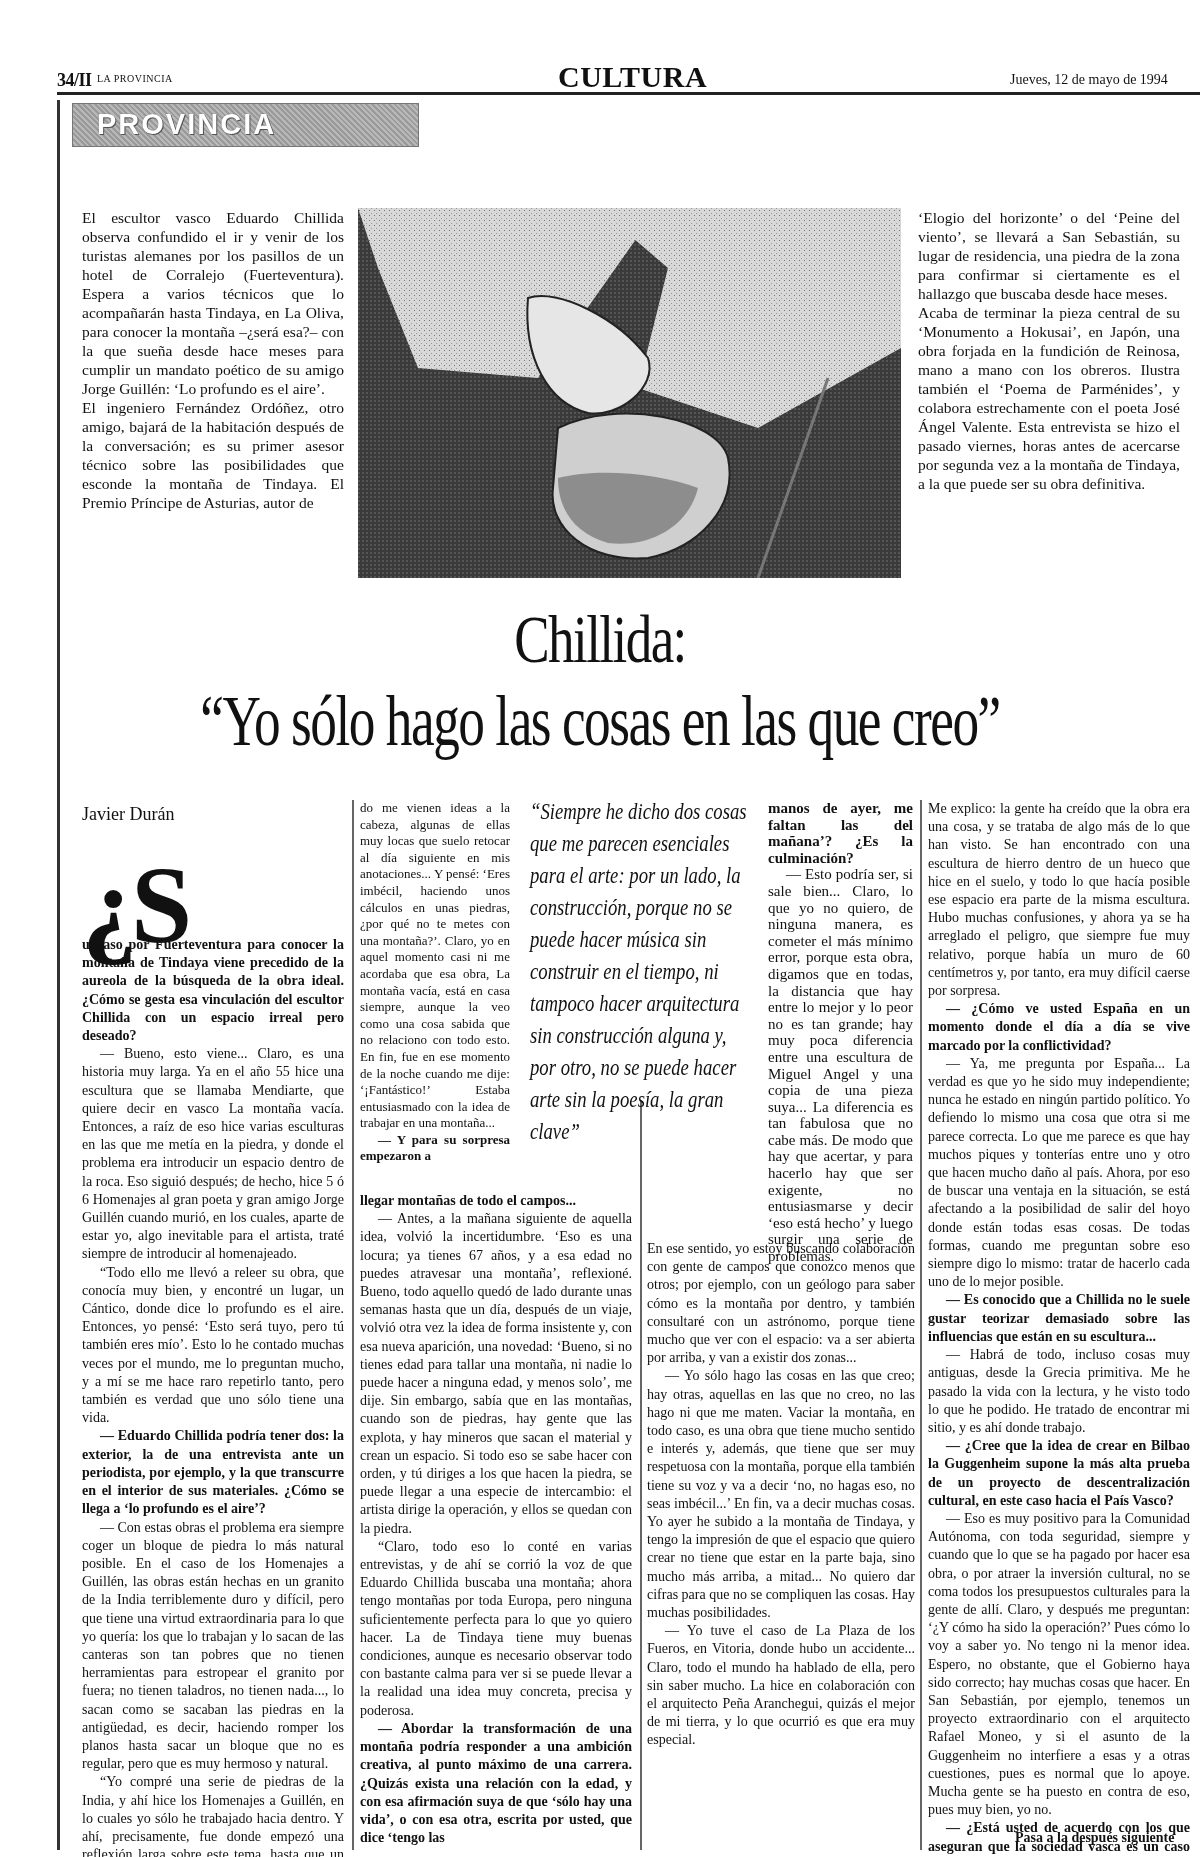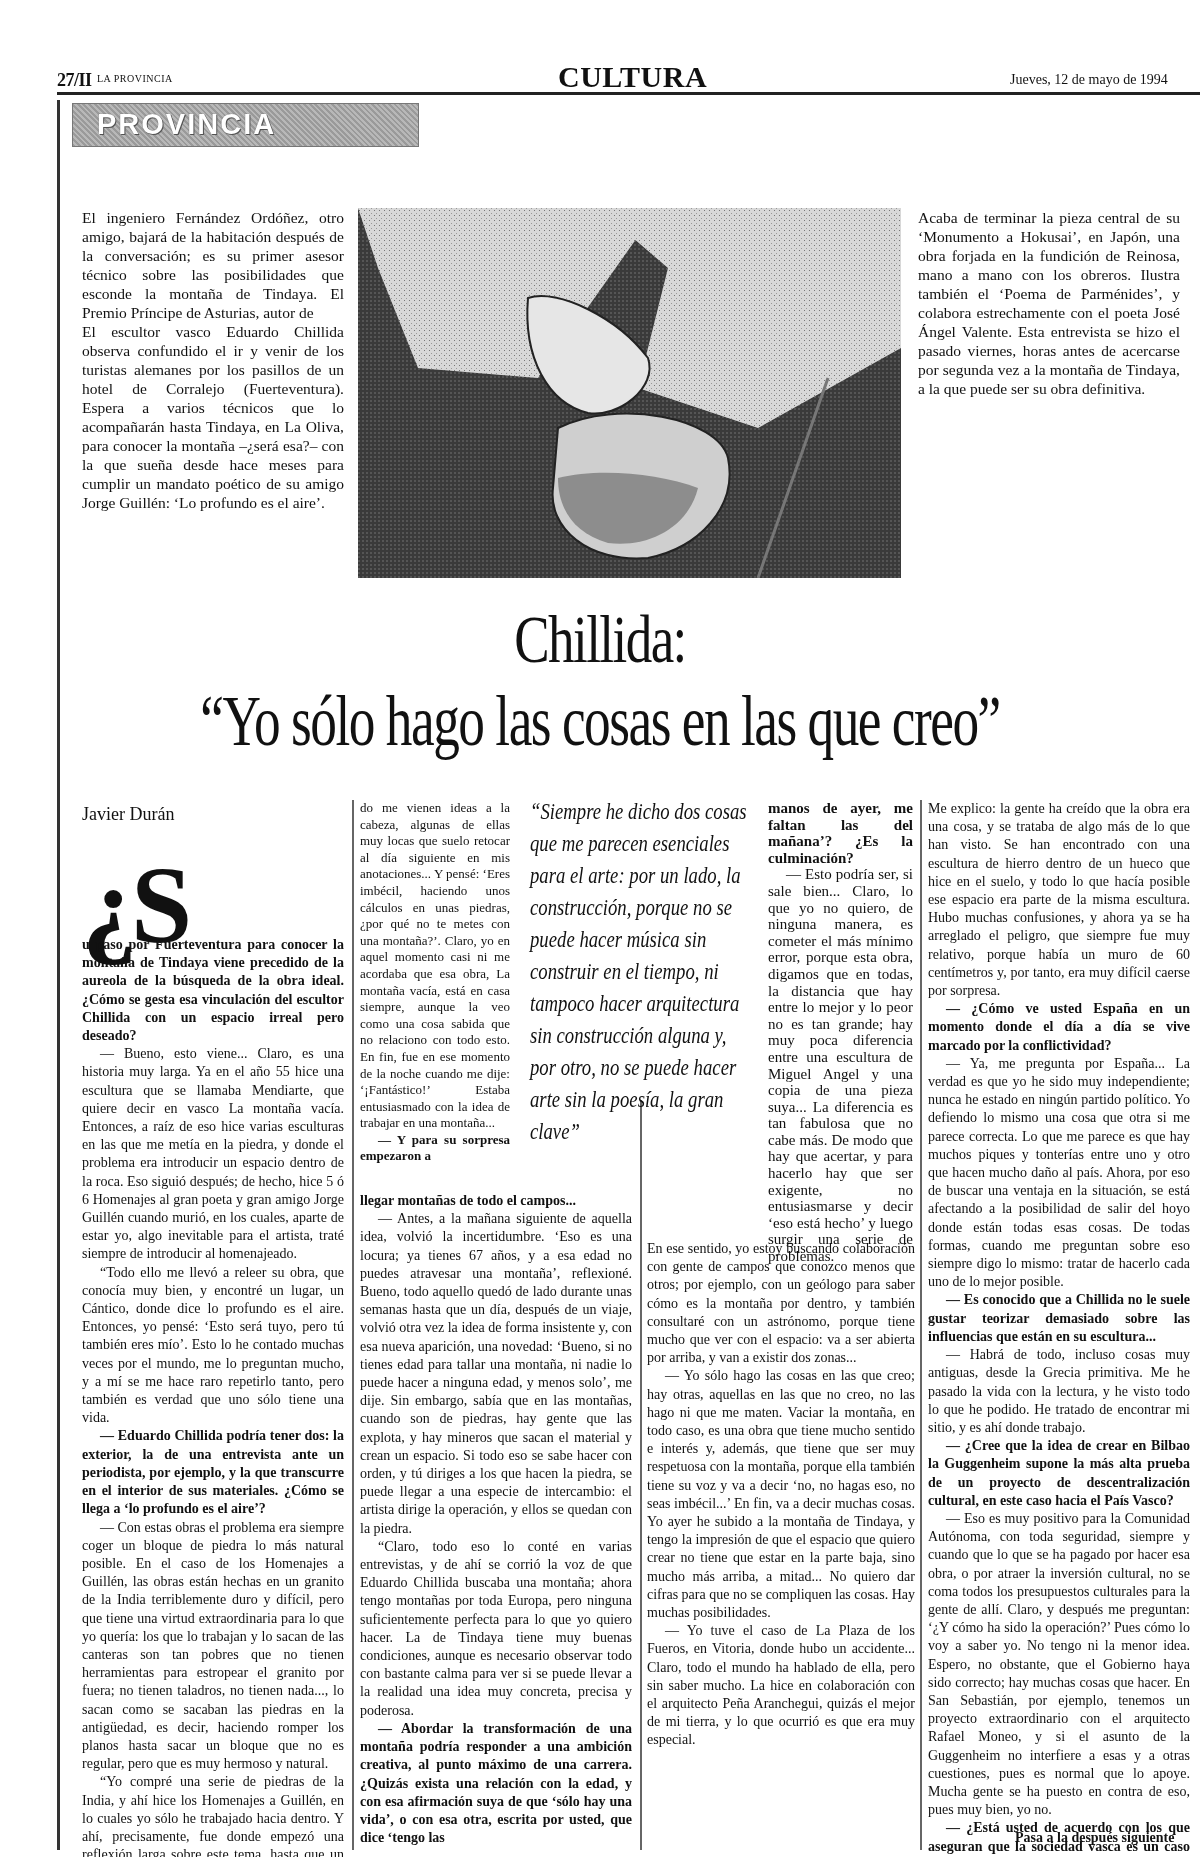--- a/index.html
+++ b/index.html
@@ -36,33 +36,33 @@
   .byline { left:82px; top:804px; font-size:18px; }
   .dropcap { left:82px; top:855px; font-size:110px; line-height:100px; font-weight:bold; letter-spacing:-6px; }
   .pull { left:530px; top:795px; width:225px; font-size:24px; line-height:32px; font-style:italic;
           transform:scaleX(0.78); transform-origin:left top; width:290px; }
   .colrule { width:2px; background:#666; }
   .cont { left:1015px; top:1830px; font-size:14px; font-weight:bold; }
 </style>
 </head>
 <body>
 
-<div class="abs pagenum">27/II</div>
+<div class="abs pagenum">34/II</div>
 <div class="abs paper">LA PROVINCIA</div>
 <div class="abs section">CULTURA</div>
 <div class="abs date">Jueves, 12 de mayo de 1994</div>
 <div class="abs rule"></div>
 <div class="abs vrule" style="height:1750px;"></div>
 <div class="abs kicker">
     <span>PROVINCIA</span>
   </div>
 
 <div class="abs lead" id="lead-left" style="left:82px; top:208px; width:262px;">
+    <p>El escultor vasco Eduardo Chillida observa confundido el ir y venir de los turistas alemanes por los pasillos de un hotel de Corralejo (Fuerteventura). Espera a varios técnicos que lo acompañarán hasta Tindaya, en La Oliva, para conocer la montaña –¿será esa?– con la que sueña desde hace meses para cumplir un mandato poético de su amigo Jorge Guillén: ‘Lo profundo es el aire’.</p>
     <p>El ingeniero Fernández Ordóñez, otro amigo, bajará de la habitación después de la conversación; es su primer asesor técnico sobre las posibilidades que esconde la montaña de Tindaya. El Premio Príncipe de Asturias, autor de</p>
-    <p>El escultor vasco Eduardo Chillida observa confundido el ir y venir de los turistas alemanes por los pasillos de un hotel de Corralejo (Fuerteventura). Espera a varios técnicos que lo acompañarán hasta Tindaya, en La Oliva, para conocer la montaña –¿será esa?– con la que sueña desde hace meses para cumplir un mandato poético de su amigo Jorge Guillén: ‘Lo profundo es el aire’.</p>
   </div>
 <div class="abs photo" title="Manos del escultor sosteniendo una piedra">
   <svg width="543" height="370" viewBox="0 0 543 370">
     <defs>
       <pattern id="grain" width="4" height="4" patternUnits="userSpaceOnUse">
         <rect width="4" height="4" fill="#3a3a3a"></rect>
           <rect width="2" height="2" fill="#555"></rect>
       </pattern>
       <pattern id="cloth" width="5" height="5" patternUnits="userSpaceOnUse">
         <rect width="5" height="5" fill="#d8d8d8"></rect>
@@ -73,20 +73,21 @@
     <rect width="543" height="370" fill="url(#grain)"></rect>
     <polygon points="0,0 300,0 180,170 60,160 20,60" fill="url(#cloth)"></polygon>
     <polygon points="240,0 543,0 543,140 400,220 280,180 310,60" fill="url(#cloth)"></polygon>
     <path d="M170,90 C200,80 260,110 290,150 C300,180 260,210 230,205 C190,195 165,150 170,90 Z" fill="#e6e6e6" stroke="#222" stroke-width="2"></path>
     <path d="M200,220 C260,190 360,210 370,250 C380,300 340,340 290,350 C230,355 190,320 195,280 Z" fill="#cfcfcf" stroke="#222" stroke-width="2"></path>
     <path d="M200,270 C240,260 300,265 340,280 C330,320 290,340 250,335 C215,325 200,300 200,270 Z" fill="#8d8d8d"></path>
     <line x1="470" y1="170" x2="400" y2="370" stroke="#777" stroke-width="3"></line>
   </svg>
 </div>
 <div class="abs lead" id="lead-right" style="left:918px; top:208px; width:262px;">
+    <p>‘Elogio del horizonte’ o del ‘Peine del viento’, se llevará a San Sebastián, su lugar de residencia, una piedra de la zona para confirmar si ciertamente es el hallazgo que buscaba desde hace meses.</p>
     <p>Acaba de terminar la pieza central de su ‘Monumento a Hokusai’, en Japón, una obra forjada en la fundición de Reinosa, mano a mano con los obreros. Ilustra también el ‘Poema de Parménides’, y colabora estrechamente con el poeta José Ángel Valente. Esta entrevista se hizo el pasado viernes, horas antes de acercarse por segunda vez a la montaña de Tindaya, a la que puede ser su obra definitiva.</p>
   </div>
 
 <div class="abs hl1">Chillida:</div>
 <div class="abs hl2">“Yo sólo hago las cosas en las que creo”</div>
 
 <div class="abs byline">Javier Durán</div>
 <div class="abs dropcap">¿S</div>
 
 <div class="abs col" id="col1" style="left:82px; top:936px; width:262px; text-indent:0;">

